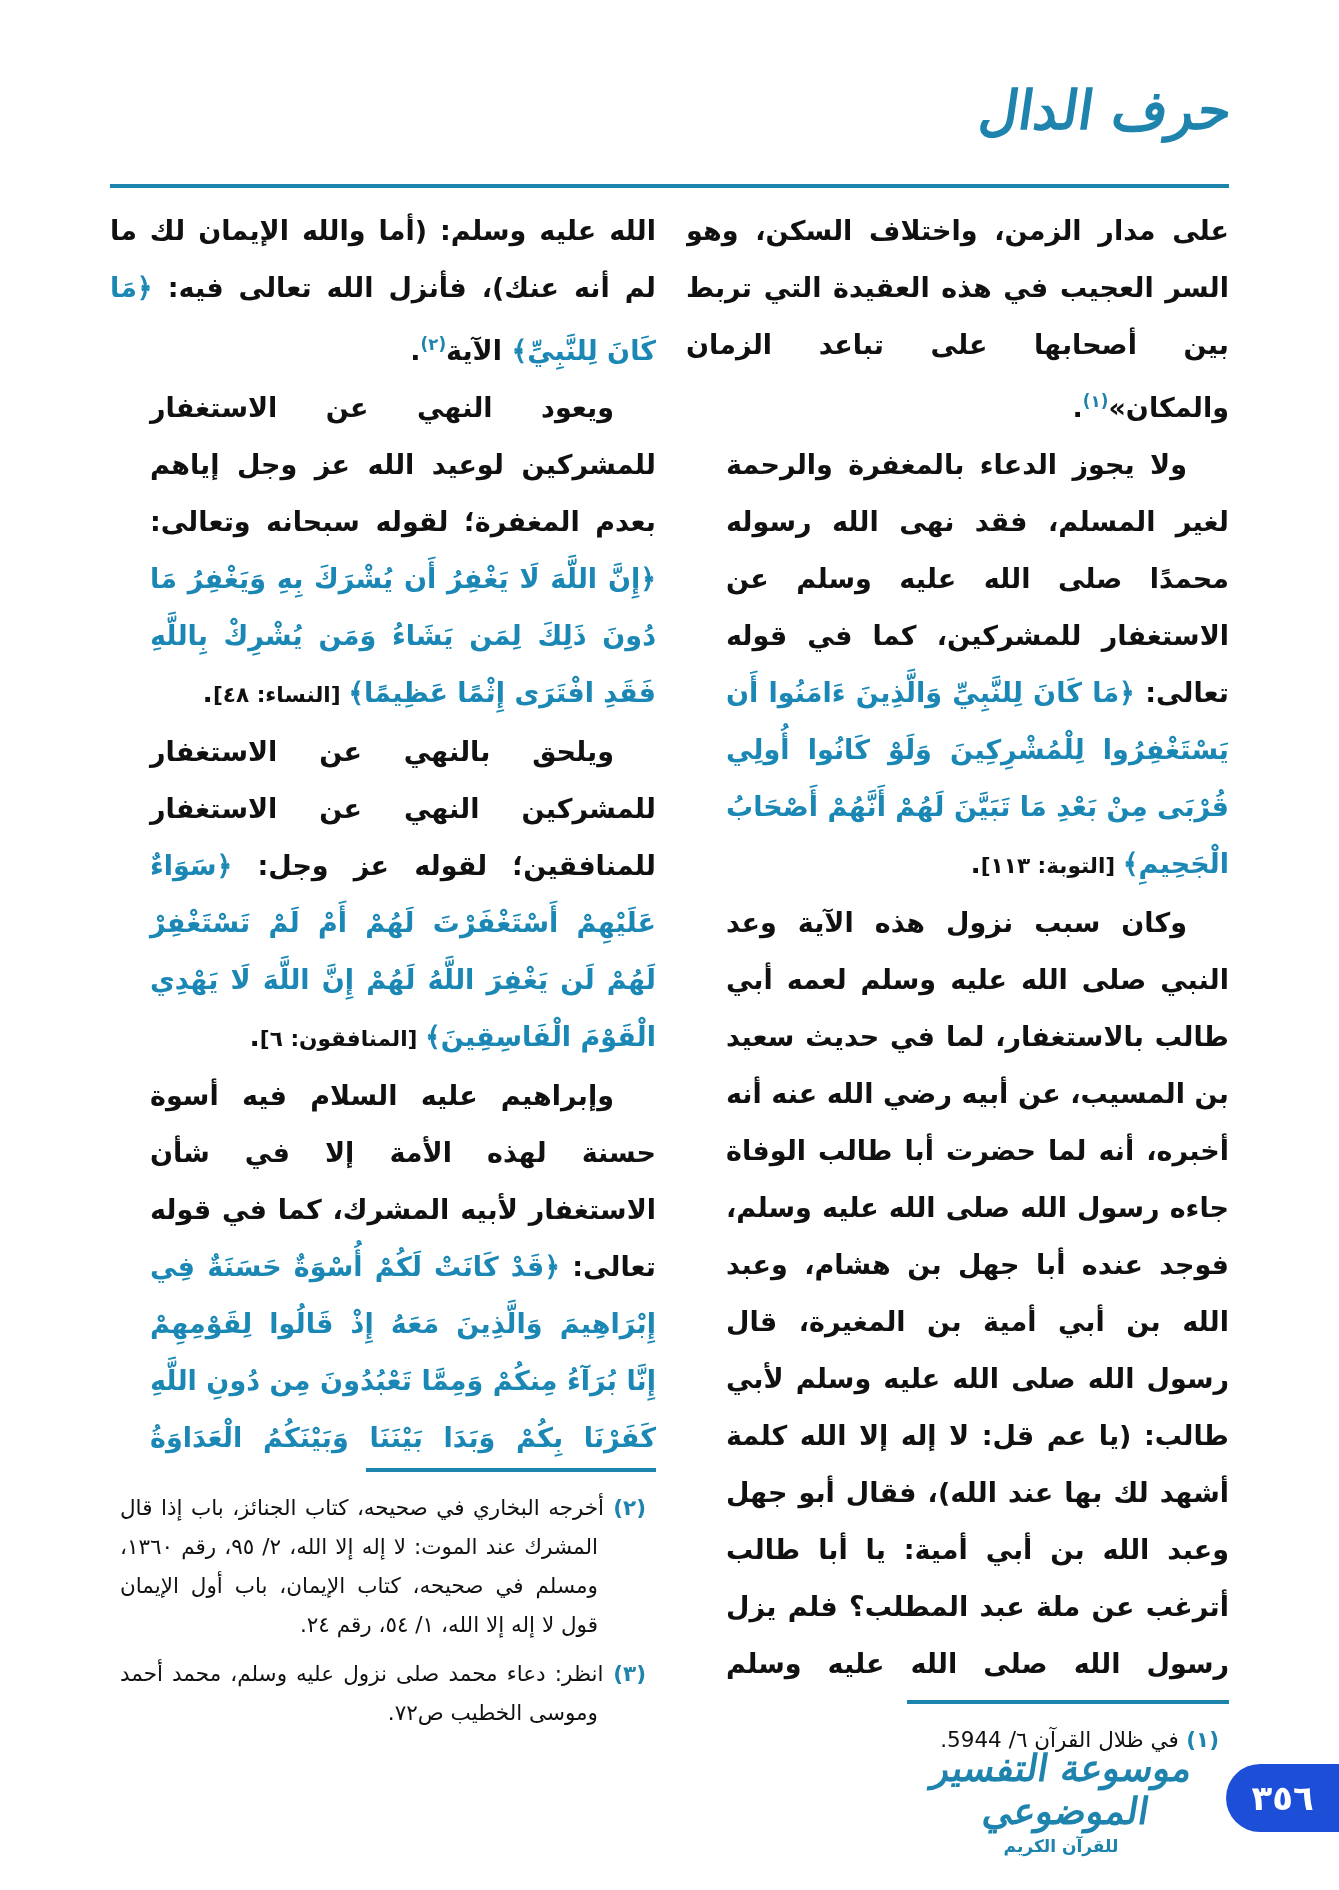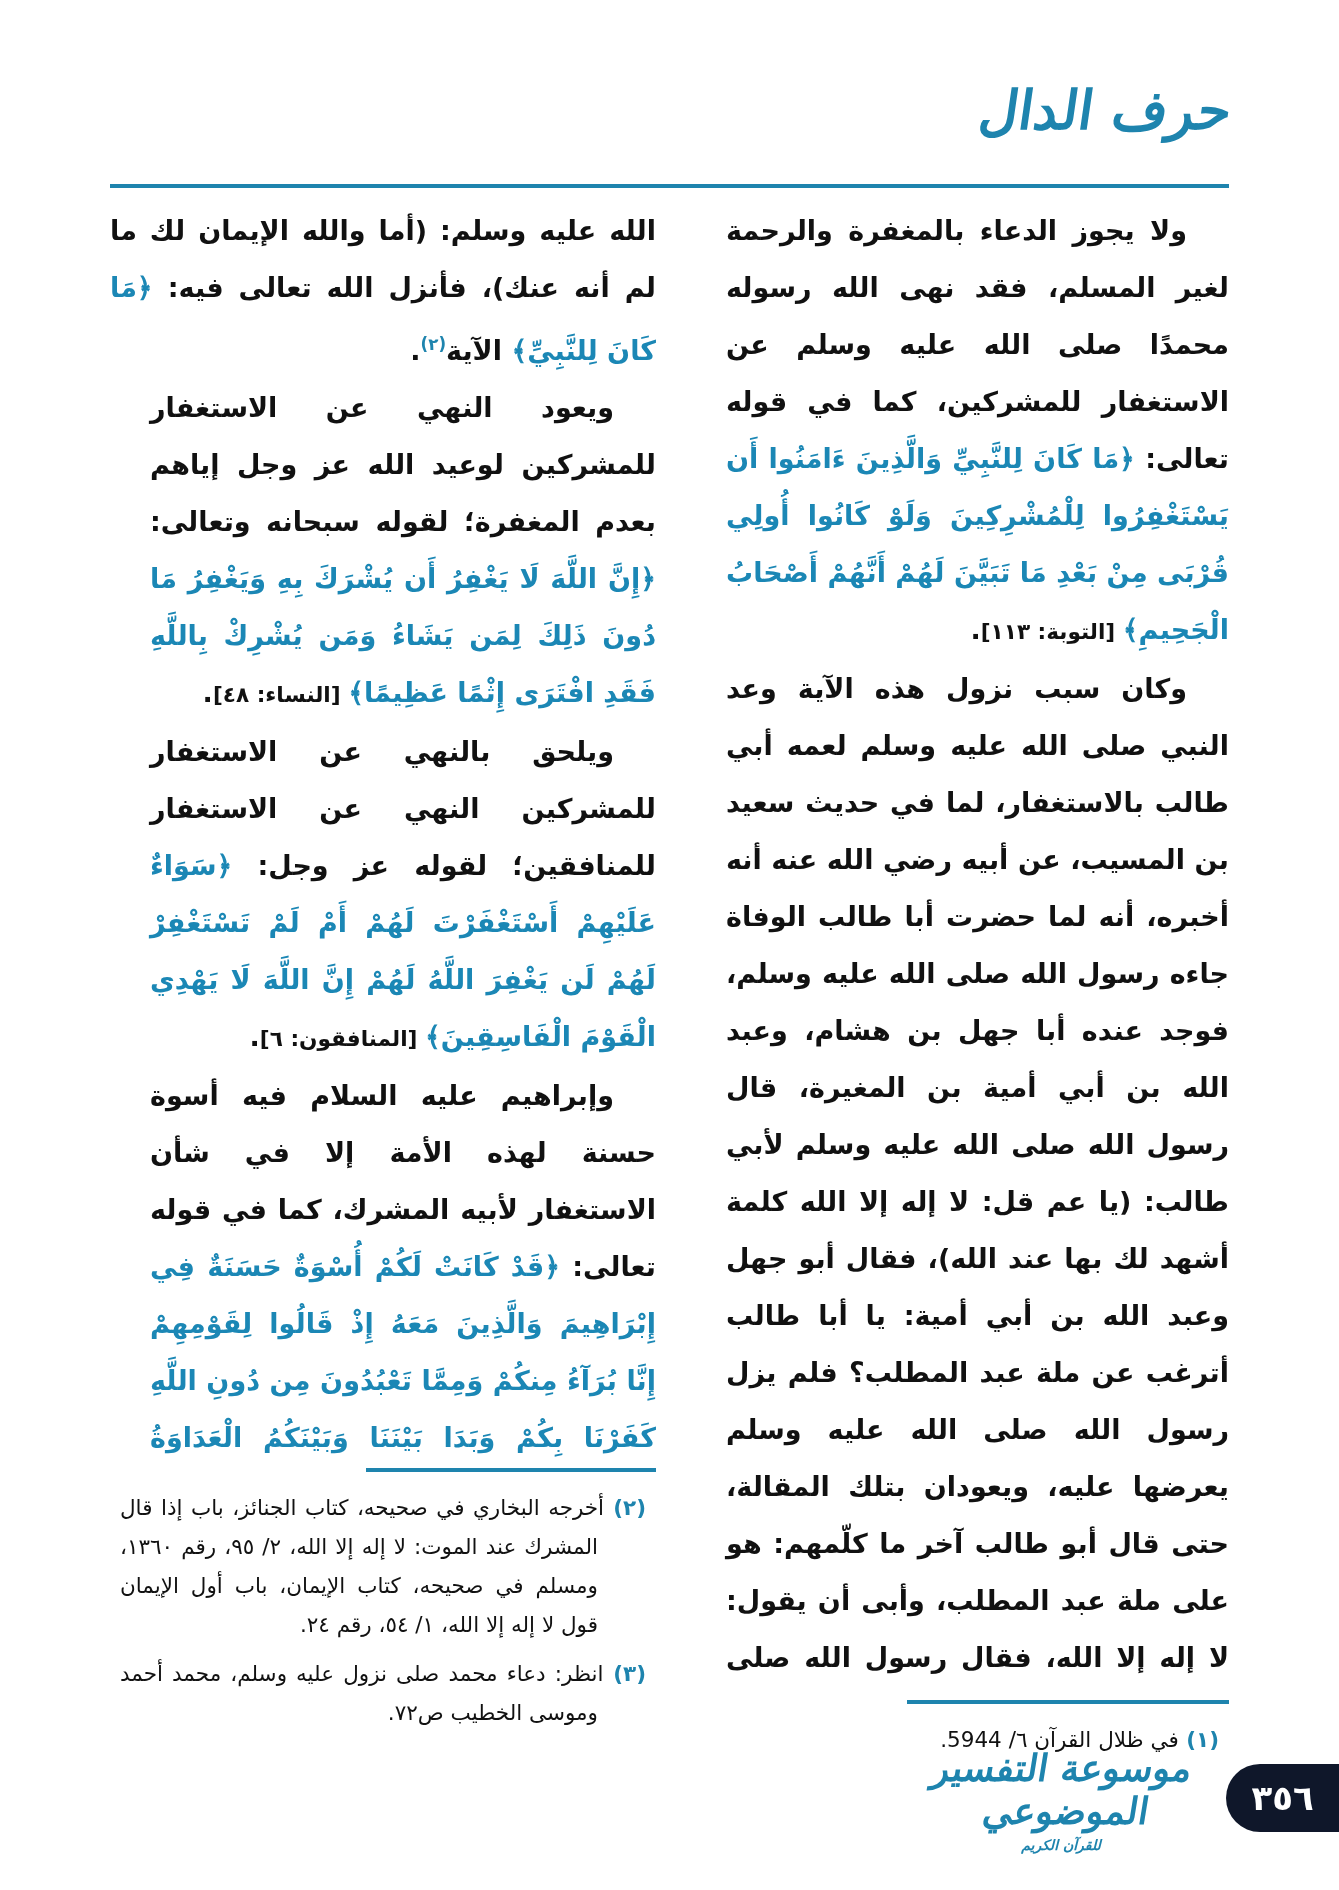--- a/index.html
+++ b/index.html
@@ -66,42 +66,43 @@
   .publisher-logo{
     position:absolute;top:1748px;right:128px;
     width:300px;text-align:center;color:#1e84ae;
     line-height:1.15;
   }
   .logo-line1{
     font-size:37px;font-weight:700;font-style:italic;
     transform:skewX(5deg);letter-spacing:-1px;
   }
   .logo-line2{
-    font-size:14px;font-weight:700;font-style:italic;margin-top:4px;
+    font-size:17px;font-weight:700;margin-top:4px;
   }
   .page-badge{
     position:absolute;top:1764px;right:0;
     width:113px;height:68px;
-    background:#0f172a;border-radius:34px 0 0 34px;
+    background:#1d4ed8;border-radius:34px 0 0 34px;
     display:flex;align-items:center;justify-content:center;
     color:#ffffff;font-size:34px;font-weight:700;
   }
 </style>
 </head>
 <body>
 
 <div class="page">
 
   <div class="chapter-title">حرف الدال</div>
   <div class="header-rule"></div>
 
   <div class="cols">
 
     <div class="col col-right">
       <div class="col-main">
+          <p class="para"><span class="seg-text">على مدار الزمن، واختلاف السكن، وهو السر العجيب في هذه العقيدة التي تربط بين أصحابها على تباعد الزمان والمكان»</span><span class="seg-fn">(١)</span><span class="seg-text">.</span></p>
           <p class="para indent"><span class="seg-text">ولا يجوز الدعاء بالمغفرة والرحمة لغير المسلم، فقد نهى الله رسوله محمدًا صلى الله عليه وسلم عن الاستغفار للمشركين، كما في قوله تعالى: </span><span class="seg-quran">﴿مَا كَانَ لِلنَّبِيِّ وَالَّذِينَ ءَامَنُوا أَن يَسْتَغْفِرُوا لِلْمُشْرِكِينَ وَلَوْ كَانُوا أُولِي قُرْبَى مِنْ بَعْدِ مَا تَبَيَّنَ لَهُمْ أَنَّهُمْ أَصْحَابُ الْجَحِيمِ﴾</span><span class="seg-ref"> [التوبة: ١١٣]</span><span class="seg-text">.</span></p>
           <p class="para indent flow"><span class="seg-text">وكان سبب نزول هذه الآية وعد النبي صلى الله عليه وسلم لعمه أبي طالب بالاستغفار، لما في حديث سعيد بن المسيب، عن أبيه رضي الله عنه أنه أخبره، أنه لما حضرت أبا طالب الوفاة جاءه رسول الله صلى الله عليه وسلم، فوجد عنده أبا جهل بن هشام، وعبد الله بن أبي أمية بن المغيرة، قال رسول الله صلى الله عليه وسلم لأبي طالب: (يا عم قل: لا إله إلا الله كلمة أشهد لك بها عند الله)، فقال أبو جهل وعبد الله بن أبي أمية: يا أبا طالب أترغب عن ملة عبد المطلب؟ فلم يزل رسول الله صلى الله عليه وسلم يعرضها عليه، ويعودان بتلك المقالة، حتى قال أبو طالب آخر ما كلّمهم: هو على ملة عبد المطلب، وأبى أن يقول: لا إله إلا الله، فقال رسول الله صلى</span></p>
         </div>
       <div class="fn-sep"></div>
       <div class="fn-block">
           <p class="footnote-item"><span class="fn-num">(١) </span><span class="fn-text">في ظلال القرآن ٦/ 5944.</span></p>
         </div>
     </div>
 
     <div class="col col-left">

